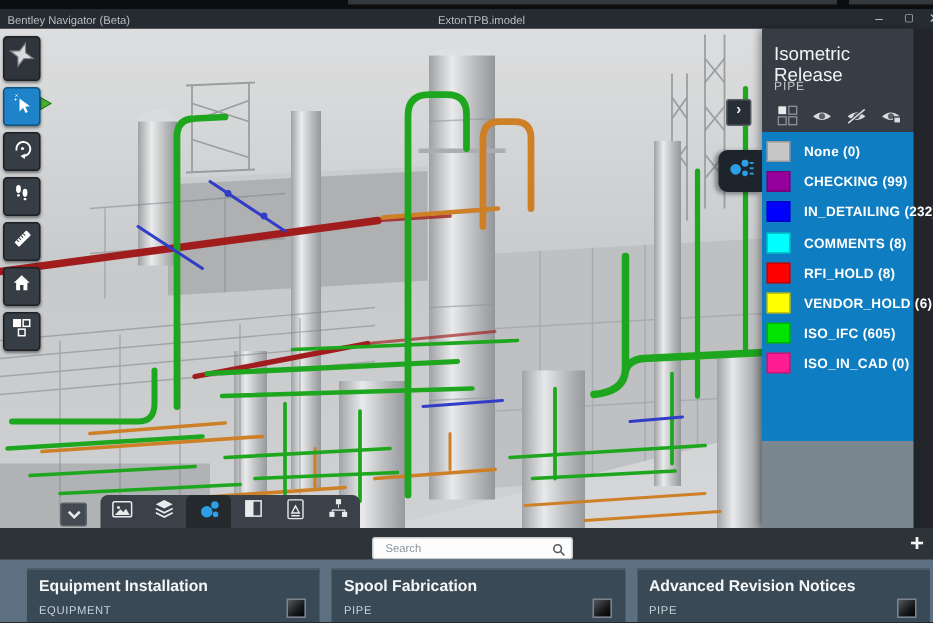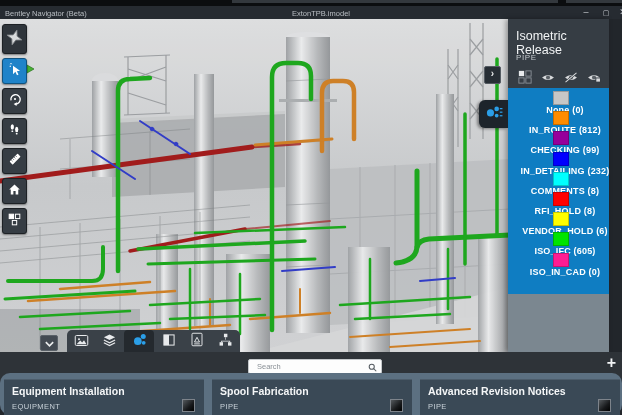--- a/index.html
+++ b/index.html
@@ -25,21 +25,21 @@
   .ltool.active{background:#1f83c9;border-color:#10537f;}
   
   .rpanel{position:absolute;left:508px;top:19px;width:101px;height:333px;display:flex;
           flex-direction:column;box-shadow:-2px 0 5px rgba(0,0,0,.35);}
   .rp-head{background:#363d44;height:69px;position:relative;flex:none;}
   .rp-title{position:absolute;left:8px;top:10px;font-size:12.5px;color:#f1f3f4;}
   .rp-sub{position:absolute;left:8px;top:34px;font-size:8px;letter-spacing:.6px;color:#c2c7cb;}
   .rp-icons{position:absolute;left:6px;top:50px;right:4px;display:flex;align-items:center;}
   .rp-icons .ric{width:25px;height:16px;display:flex;align-items:center;justify-content:center;}
   .legend{background:#0f7dc2;height:206px;flex:none;padding-top:3px;box-sizing:border-box;}
-  .lrow{display:flex;align-items:center;height:20.2px;padding-left:13px;cursor:default;flex-direction:column;}
+  .lrow{display:flex;align-items:center;height:20.2px;padding-left:3px;cursor:default;}
   .swatch{width:16px;height:14px;margin-right:9px;border:1px solid rgba(0,0,0,.22);
           box-sizing:border-box;flex:none;}
   .llabel{font-size:9px;font-weight:700;color:#ffffff;letter-spacing:.2px;white-space:nowrap;}
   .rp-rest{background:#7b8790;flex:1;}
   
   .panel-chevron{position:absolute;left:484px;top:66px;width:15px;height:16px;background:#272e35;
                  border:1px solid #555c63;border-radius:2px;color:#e9ebec;font-size:10px;
                  font-weight:700;text-align:center;line-height:14px;}
   .flyout-tab{position:absolute;left:479px;top:100px;width:29px;height:28px;background:#1d242b;
               border-radius:6px 0 0 6px;display:flex;align-items:center;justify-content:center;
@@ -57,21 +57,21 @@
   .searchwrap{position:absolute;left:248px;top:3px;width:134px;height:15px;}
   .searchwrap input{width:100%;height:100%;box-sizing:border-box;border:1px solid #c5c9cc;
             border-radius:2px;background:#fdfdfd;font-size:7.5px;padding:0 18px 0 8px;
             color:#3a3f44;font-family:"Liberation Sans",sans-serif;outline:none;}
   .searchwrap input::placeholder{color:#8a9096;}
   .search-mag{position:absolute;right:5px;top:3px;}
   .plusbtn{position:absolute;right:6px;top:0px;color:#f2f4f5;font-size:16px;font-weight:700;
            line-height:21px;cursor:default;}
   
   .cardszone{position:absolute;left:0;top:373px;width:622px;height:42px;background:#5c7081;
-             display:flex;gap:8px;padding:6px 2px 0 4px;box-sizing:border-box;border-radius:10px;}
+             display:flex;gap:8px;padding:6px 2px 0 18px;box-sizing:border-box;}
   .card{flex:1;background:#3a4956;border-top:1px solid #4d5d6b;position:relative;
         padding:5px 8px;box-sizing:border-box;}
   .card-title{font-size:10.5px;font-weight:700;color:#f4f6f7;white-space:nowrap;overflow:hidden;}
   .card-sub{font-size:7.5px;color:#c8d1d8;letter-spacing:.4px;margin-top:5px;}
   .card-box{position:absolute;right:9px;top:19px;width:13px;height:13px;
             background:linear-gradient(135deg,#555a5e 0%,#17191b 60%,#000 100%);
             border:1px solid #7d838a;box-sizing:border-box;}
 </style>
 </head>
 <body>
@@ -301,24 +301,20 @@
         </span>
       </div>
     </div>
     <div class="legend">
 
         <div class="lrow">
           <span class="swatch" style="background: rgb(198, 198, 198);"></span>
           <span class="llabel">None (0)</span>
         </div>
 
-        <div class="lrow">
-          <span class="swatch" style="background: rgb(255, 140, 0);"></span>
-          <span class="llabel">IN_ROUTE (812)</span>
-        </div>
 
         <div class="lrow">
           <span class="swatch" style="background: rgb(150, 0, 155);"></span>
           <span class="llabel">CHECKING (99)</span>
         </div>
 
         <div class="lrow">
           <span class="swatch" style="background: rgb(0, 0, 255);"></span>
           <span class="llabel">IN_DETAILING (232)</span>
         </div>

